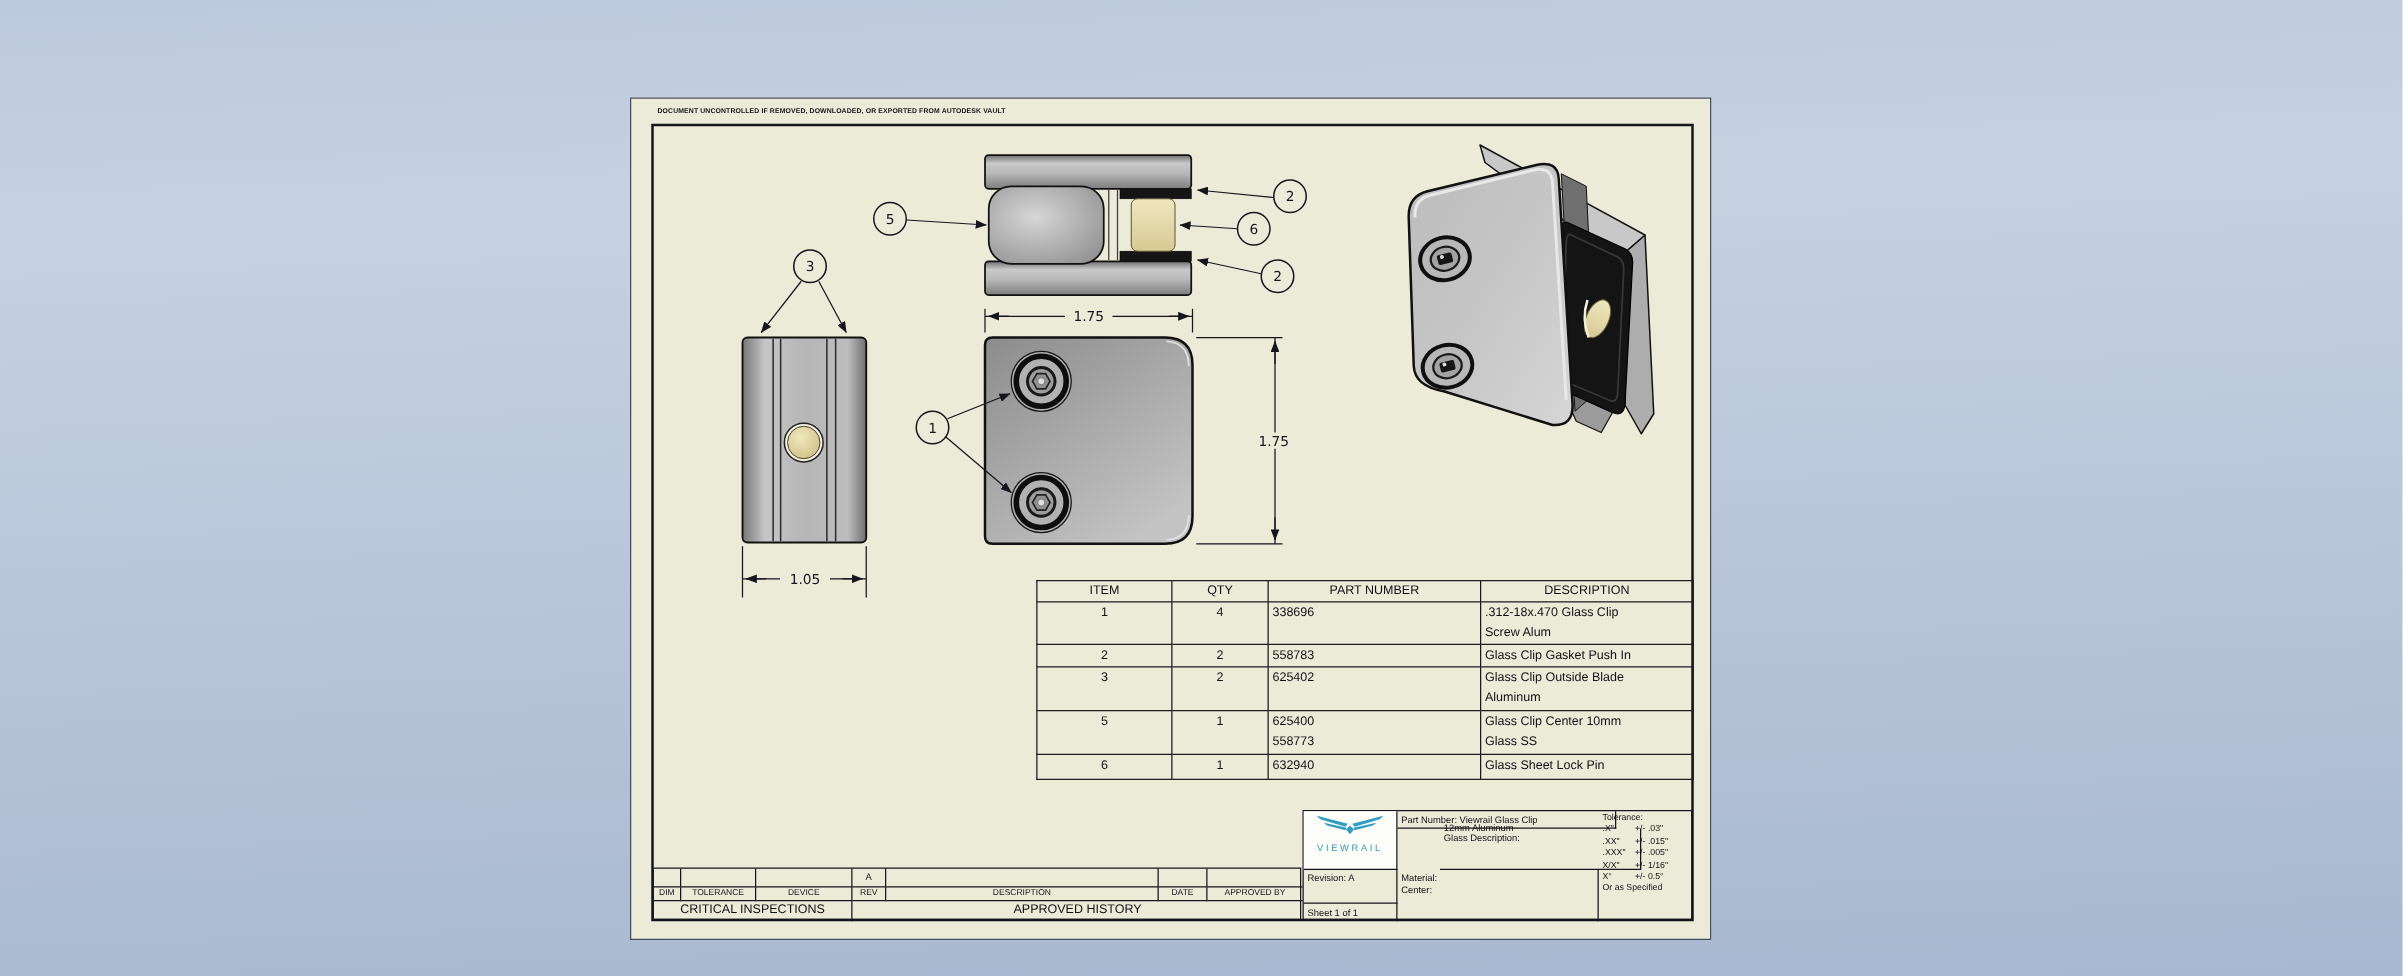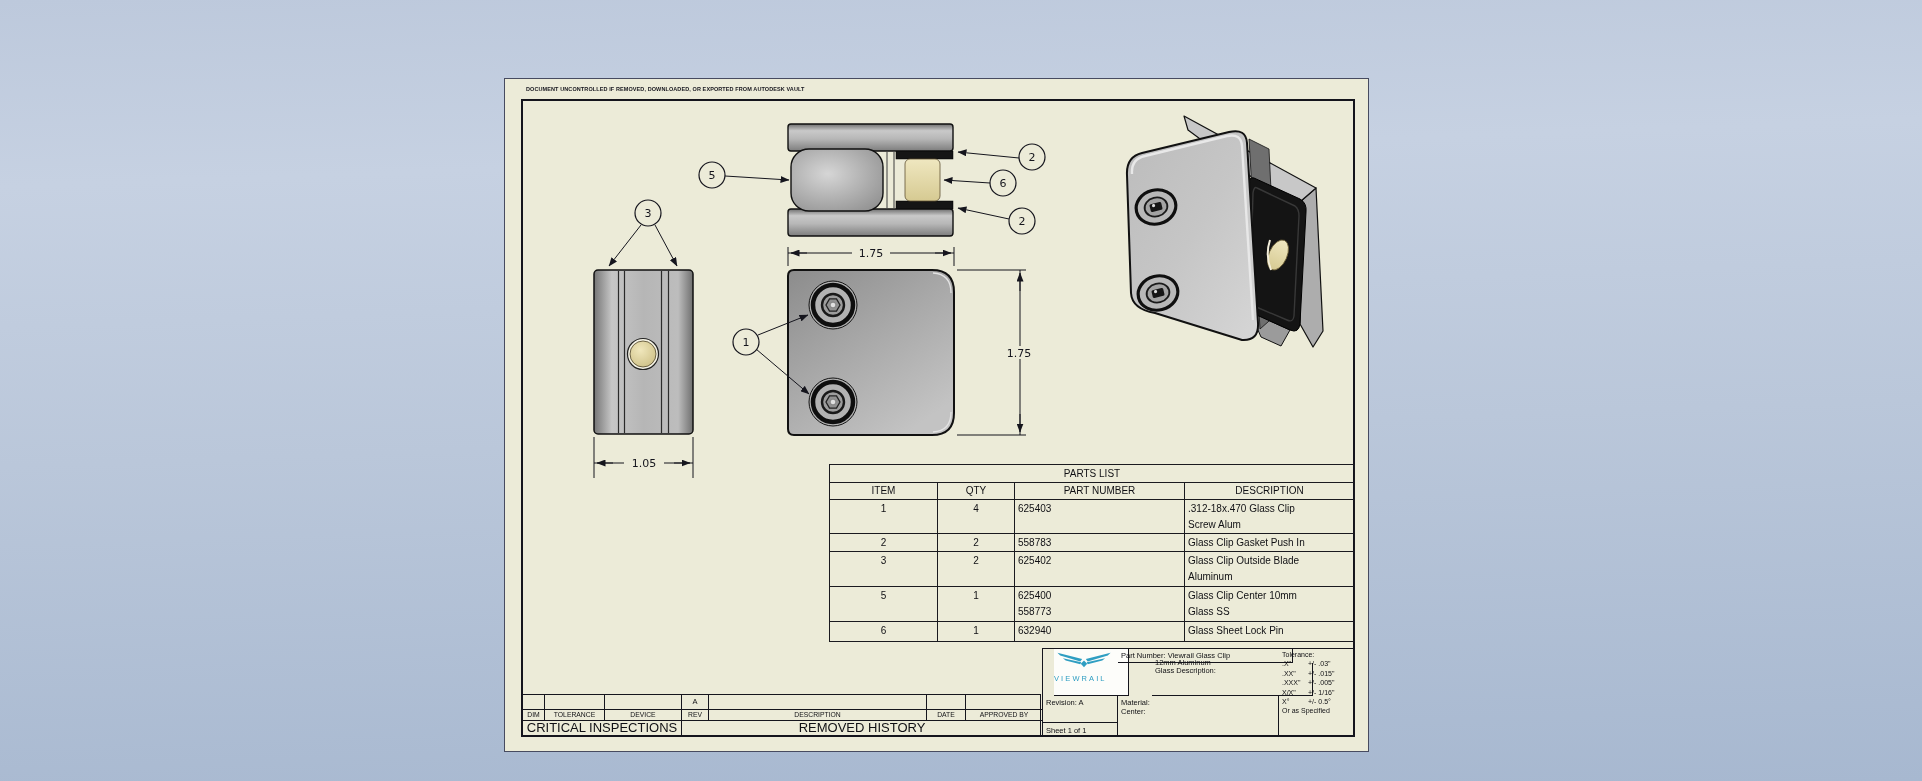--- a/index.html
+++ b/index.html
@@ -40,40 +40,40 @@
   tr.r-mid td{height:33px;}
   tr.r-one td{height:13px;}
   tr.r-last td{height:18px;}
 
   
   .tblock{
     position:absolute;left:537px;top:569px;width:312px;height:88px;
     border:1.4px solid #15151d;box-sizing:border-box;color:#101014;
   }
   .tb-cell{position:absolute;box-sizing:border-box;border-right:1.2px solid #15151d;border-bottom:1.2px solid #15151d;font-size:7.5px;line-height:9px;}
-  .tb-logo{left:0;top:0;width:75px;height:47px;background:#fdfdfa;text-align:left;margin-left:11px;}
+  .tb-logo{left:0;top:0;width:75px;height:47px;background:#fdfdfa;text-align:center;}
   .tb-logo .lg-txt{color:#2f9ec2;font-size:7.5px;letter-spacing:2.1px;margin-top:1px;font-family:"Liberation Sans",sans-serif;}
   .tb-pn{left:75px;top:0;width:175px;height:14px;padding:2px 0 0 3px;white-space:nowrap;}
   .tb-pd{left:75px;top:14px;width:161px;height:33px;margin-left:34px;}
   .tb-pd .wrapline{position:absolute;left:3px;top:-5px;white-space:nowrap;z-index:2;}
   .tb-pd .descline{position:absolute;left:3px;top:3px;white-space:nowrap;}
   .tb-rev{left:0;top:47px;width:75px;height:27px;padding:2px 0 0 3px;}
   .tb-sheet{left:0;top:74px;width:75px;height:14px;padding:3px 0 0 3px;border-bottom:none;}
   .tb-mat{left:75px;top:47px;width:161px;height:41px;padding:2px 0 0 3px;border-bottom:none;}
   .tb-tol{left:236px;top:0;width:76px;height:88px;border-right:none;border-bottom:none;padding:1px 0 0 3px;font-size:7px;line-height:9.4px;}
   .tol-row{display:flex;}
   .tol-row .tl{width:26px;}
   
   .rtable{
     position:absolute;left:17px;top:615px;width:519px;height:42px;
     border:1.2px solid #15151d;box-sizing:border-box;color:#101014;
   }
   .r-cell{position:absolute;box-sizing:border-box;border-right:1px solid #15151d;border-bottom:1px solid #15151d;
     font-size:6.8px;text-align:center;overflow:hidden;}
-  .r-foot{font-size:13px;}
+  .r-foot{font-size:10px;}
 </style>
 </head>
 <body>
 
 <div class="stage">
   <div class="sheet">
 
     <div class="vault-note">DOCUMENT UNCONTROLLED IF REMOVED, DOWNLOADED, OR EXPORTED FROM AUTODESK VAULT</div>
 
     <svg class="draw" width="865" height="674" viewBox="0 0 865 674">
@@ -258,33 +258,30 @@
     </svg>
 
     <table class="parts">
       <colgroup>
           <col style="width:108px">
           <col style="width:77px">
           <col style="width:170px">
           <col style="width:170px">
         </colgroup>
       <tbody>
-          <tr>
-            <td class="pl-title" colspan="4">PARTS LIST</td>
-          </tr>
       <tr class="hdr">
         <td>ITEM</td>
         <td>QTY</td>
         <td>PART NUMBER</td>
         <td>DESCRIPTION</td>
       </tr>
       <tr class="r-tall">
         <td class="c">1</td>
         <td class="c">4</td>
-        <td>625403</td>
+        <td>338696</td>
         <td class="pre">.312-18x.470 Glass Clip
 Screw Alum</td>
       </tr>
       <tr class="r-one">
         <td class="c">2</td>
         <td class="c">2</td>
         <td>558783</td>
         <td>Glass Clip Gasket Push In</td>
       </tr>
       <tr class="r-mid">
@@ -373,17 +370,17 @@
 
       <div class="r-cell" style="left:0;top:15px;width:22px;height:11px;line-height:10px">DIM</div>
       <div class="r-cell" style="left:22px;top:15px;width:60px;height:11px;line-height:10px">TOLERANCE</div>
       <div class="r-cell" style="left:82px;top:15px;width:77px;height:11px;line-height:10px">DEVICE</div>
       <div class="r-cell" style="left:159px;top:15px;width:27px;height:11px;line-height:10px">REV</div>
       <div class="r-cell" style="left:186px;top:15px;width:218px;height:11px;line-height:10px">DESCRIPTION</div>
       <div class="r-cell" style="left:404px;top:15px;width:39px;height:11px;line-height:10px">DATE</div>
       <div class="r-cell" style="left:443px;top:15px;width:76px;height:11px;line-height:10px;border-right:none">APPROVED BY</div>
 
       <div class="r-cell r-foot" style="left:0;top:26px;width:159px;height:16px;line-height:14px;border-bottom:none">CRITICAL INSPECTIONS</div>
-      <div class="r-cell r-foot" style="left:159px;top:26px;width:360px;height:16px;line-height:14px;border-bottom:none;border-right:none">REMOVED HISTORY</div>
+      <div class="r-cell r-foot" style="left:159px;top:26px;width:360px;height:16px;line-height:14px;border-bottom:none;border-right:none">APPROVED HISTORY</div>
     </div>
 
   </div>
 </div>
 
 </body></html>

